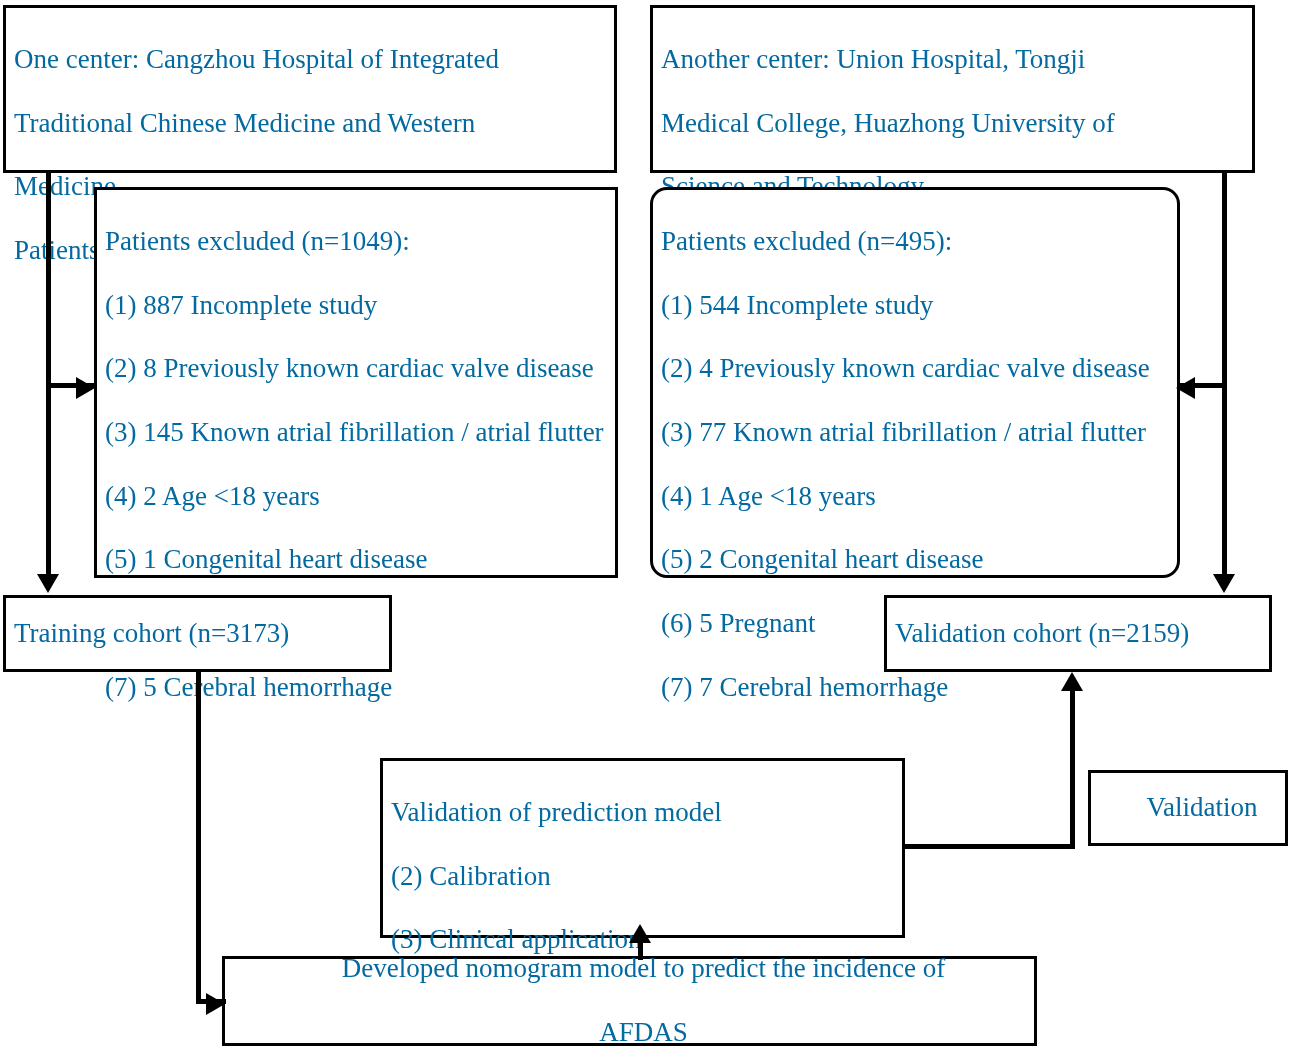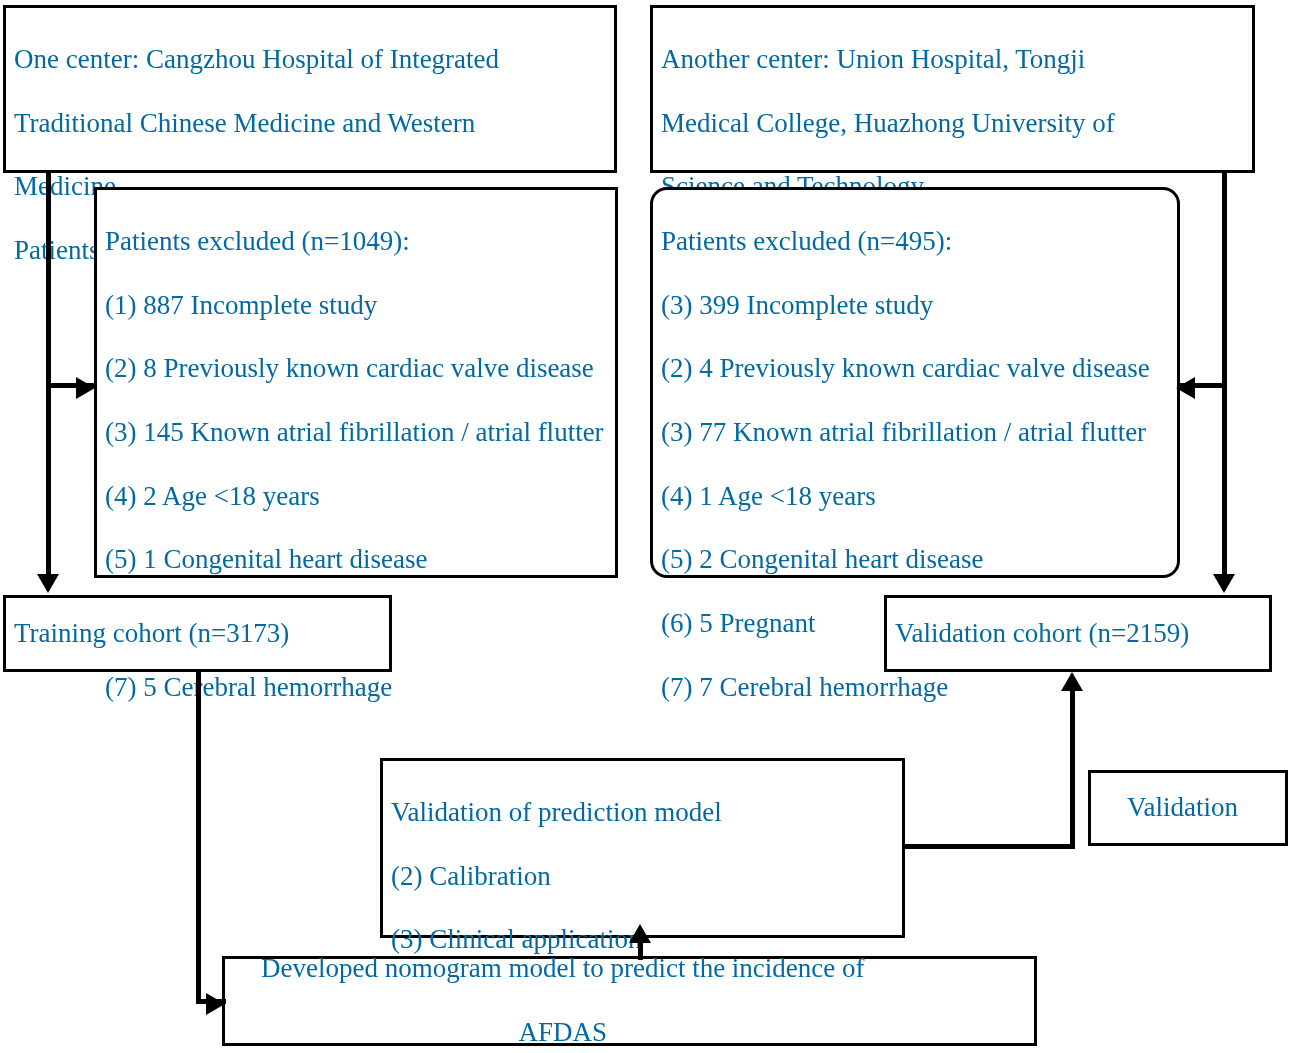--- a/index.html
+++ b/index.html
@@ -15,21 +15,21 @@
     position:absolute;
     border:3px solid #000000;
     background:#ffffff;
     box-sizing:border-box;
     padding:4px 8px;
     line-height:1.18;
     font-size:27px;
     white-space:pre-line;
   }
   .box.center{
-    display:flex;align-items:center;
+    display:flex;align-items:center;justify-content:center;
     text-align:center;
     padding-left:36px;
   }
   .box.vcenter{
     display:flex;align-items:center;justify-content:flex-start;
   }
   .box.lines{
     display:block;
   }
   
@@ -85,21 +85,21 @@
     <div>(2) 8 Previously known cardiac valve disease</div>
     <div>(3) 145 Known atrial fibrillation / atrial flutter</div>
     <div>(4) 2  Age &lt;18 years</div>
     <div>(5) 1 Congenital heart disease</div>
     <div>(6) 2 Pregnant</div>
     <div>(7) 5 Cerebral hemorrhage</div>
   </div>
 
   <div class="box lines" style="left:650px;top:187px;width:530px;height:391px;border-radius:17px;">
     <div>Patients excluded (n=495):</div>
-    <div>(3) 399 Incomplete study</div>
+    <div>(1) 544 Incomplete study</div>
     <div>(2) 4 Previously known cardiac valve disease</div>
     <div>(3) 77 Known atrial fibrillation / atrial flutter</div>
     <div>(4) 1  Age &lt;18 years</div>
     <div>(5) 2 Congenital heart disease</div>
     <div>(6) 5 Pregnant</div>
     <div>(7) 7 Cerebral hemorrhage</div>
   </div>
 
   <div class="box vcenter" style="left:3px;top:595px;width:389px;height:77px;">
     <span>Training cohort (n=3173)</span>

